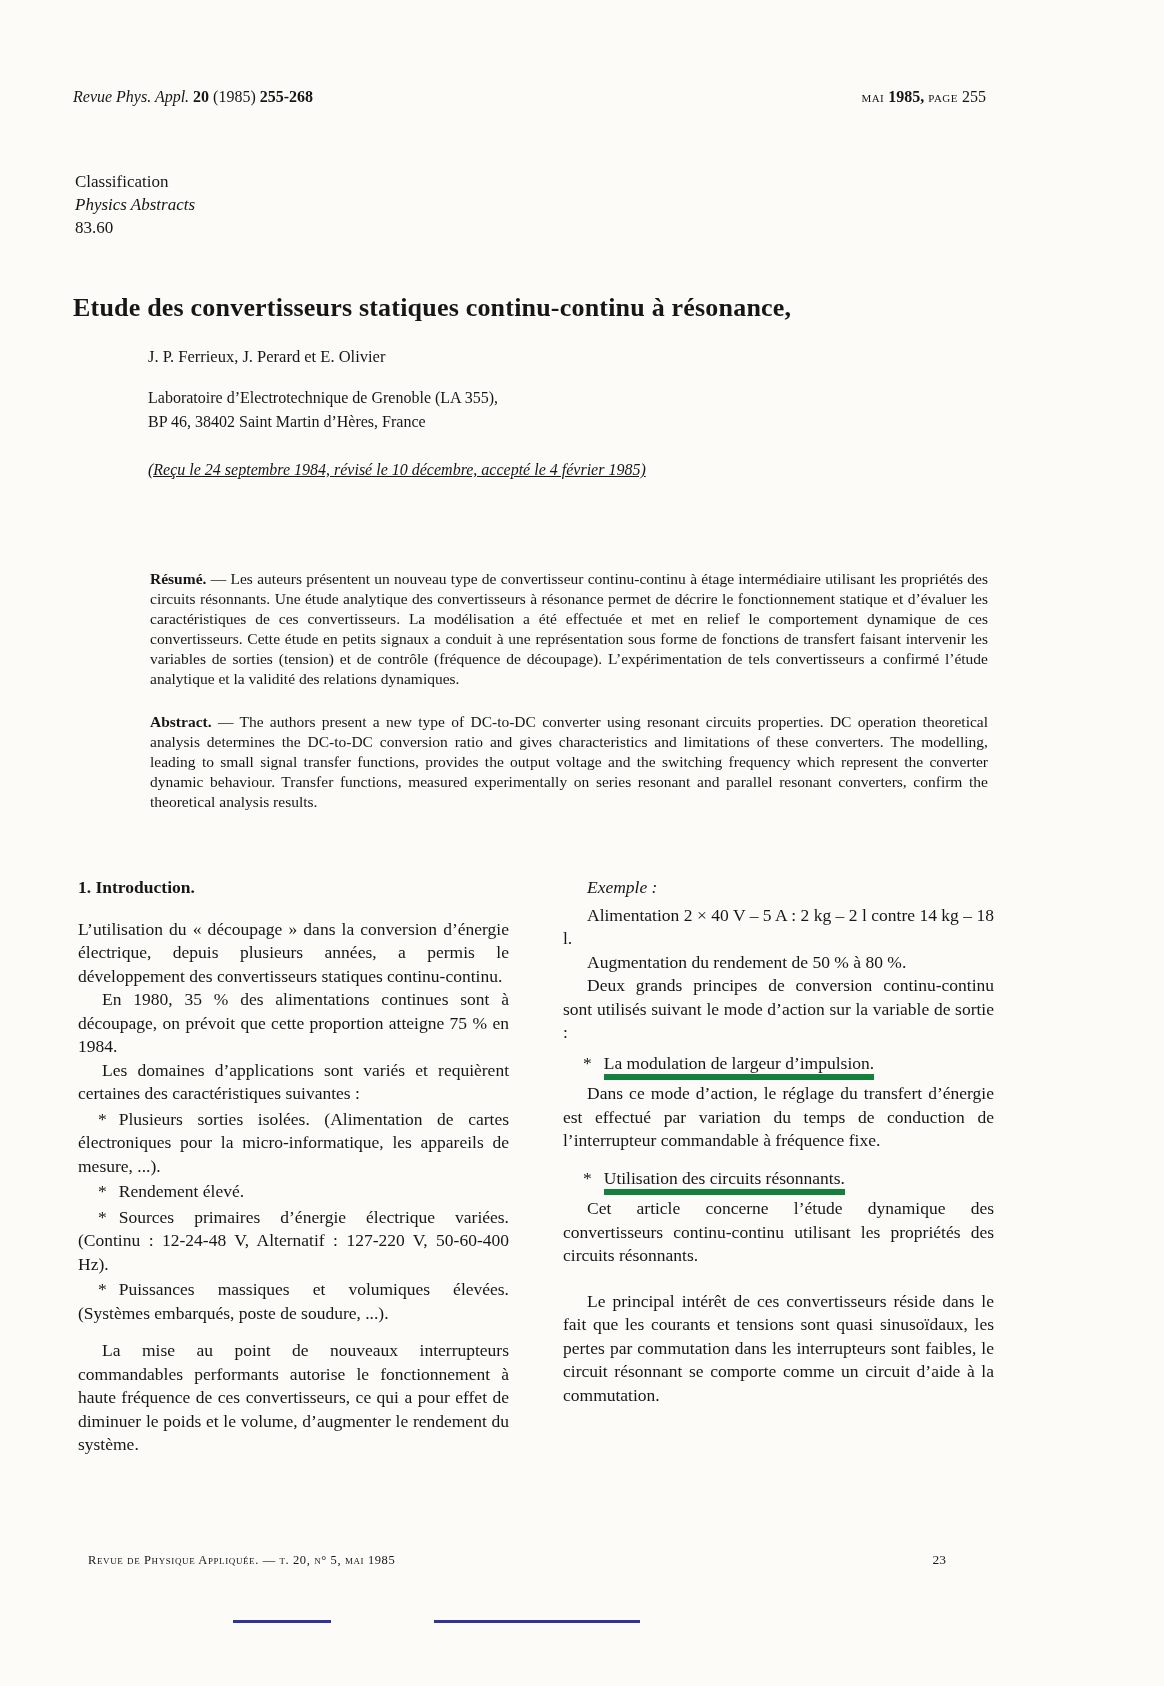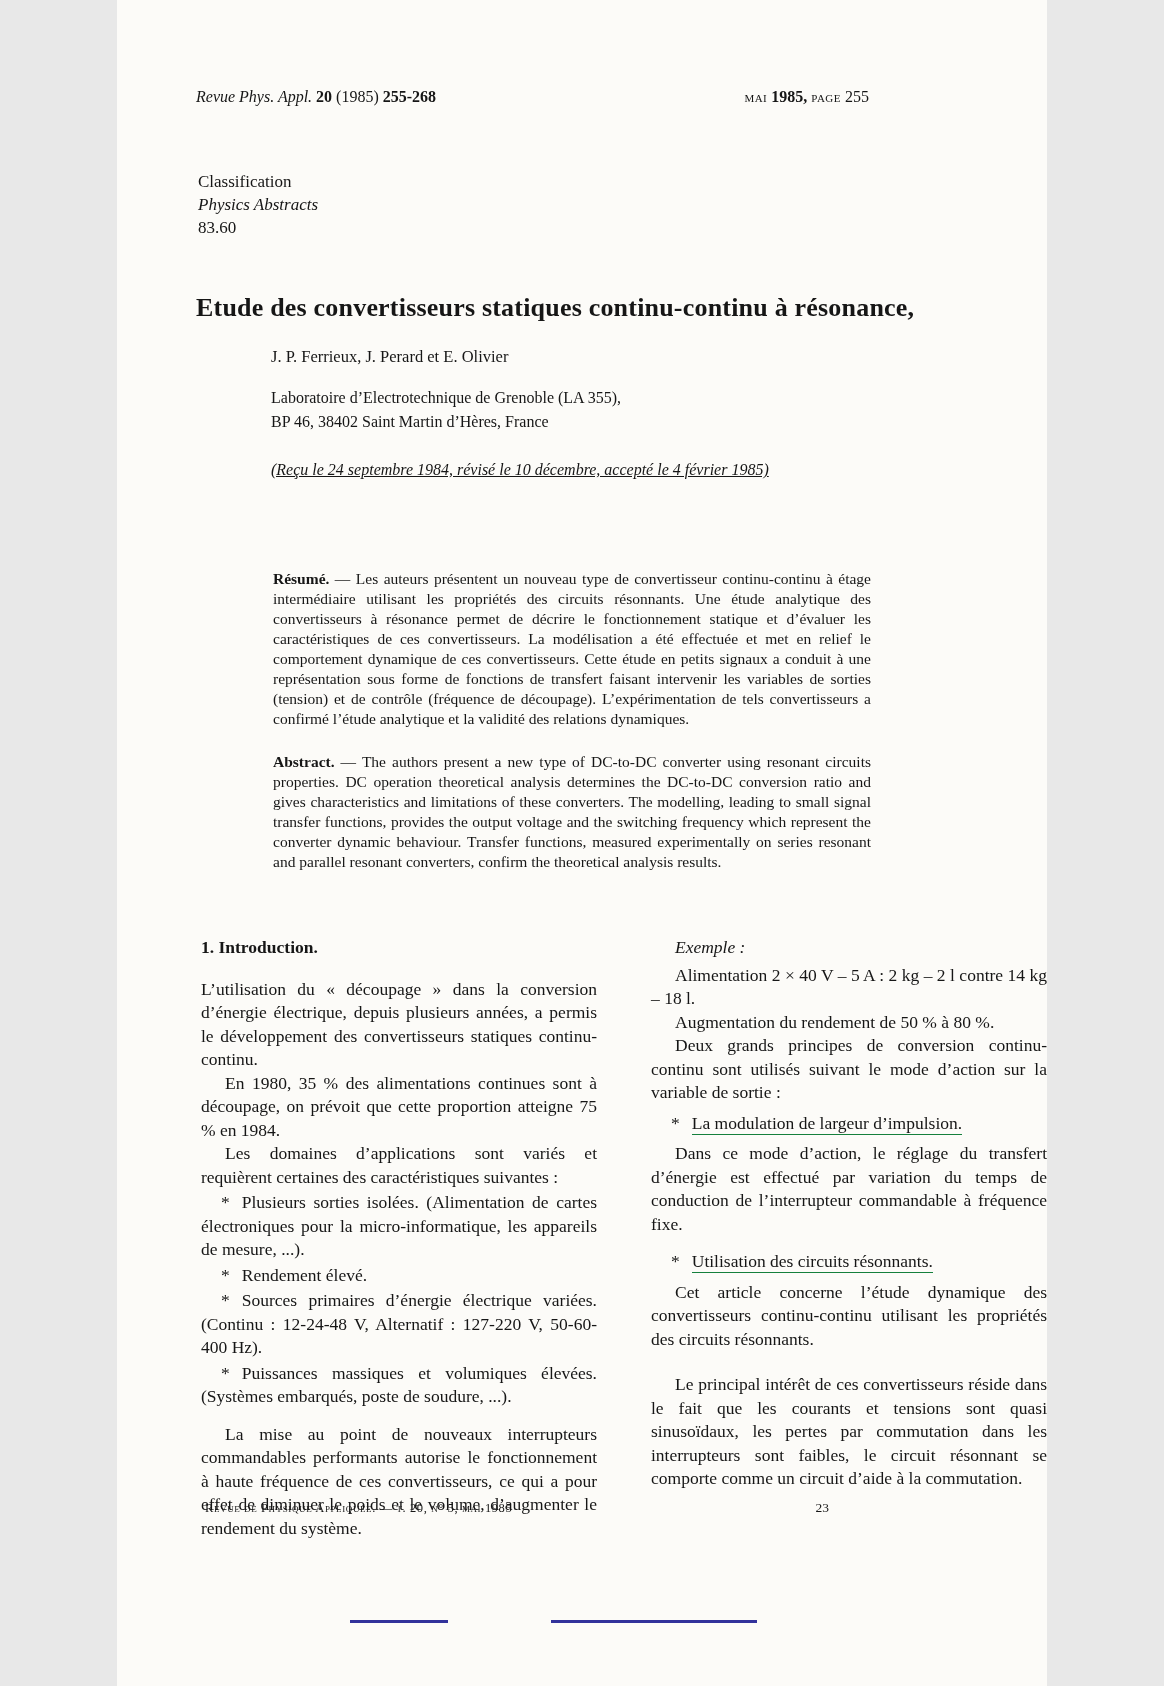--- a/index.html
+++ b/index.html
@@ -1,24 +1,23 @@
 <!DOCTYPE html>
 <html><head>
 <meta charset="utf-8">
 <style>
   html,body { margin:0; padding:0; background:#e8e8e8; }
   .page {
     position:relative;
-    width:924px; height:1686px;
+    width:1164px; height:1686px;
     margin:0 auto;
     background:#fcfbf8;
     color:#161616;
     font-family:"Liberation Serif","DejaVu Serif",serif;
     overflow:hidden;
-    padding-left:6px;
   }
   
   .header { display:flex; justify-content:space-between; align-items:baseline;
             padding-top:88px; margin:0 178px 0 73px; font-size:16px; }
   .jref .it { font-style:italic; }
   .jref .b  { font-weight:bold; }
   .issue .sc { font-variant:small-caps; letter-spacing:0.5px; }
   .issue .b  { font-weight:bold; }
   
   .classification { margin:64px 0 0 75px; font-size:17px; line-height:23px; }
@@ -36,25 +35,25 @@
   .columns { display:flex; gap:54px; margin:64px 0 0 78px; }
   .col { width:431px; font-size:17.5px; line-height:23.5px; text-align:justify; }
   .sec-heading { font-weight:bold; margin:0 0 18px 0; font-size:17.5px; }
   .ex-heading { font-style:italic; margin:0 0 4px 24px; }
   .col p { margin:0; }
   .col p.ind { text-indent:24px; }
   .bullet { margin:2px 0; text-indent:20px; }
   .bullet .star { margin-right:12px; }
   .bullet-u { margin:7px 0; text-indent:20px; }
   .bullet-u .star { margin-right:12px; }
-  .bullet-u .u { border-bottom:1px solid #15803d; padding-bottom:1px; }
+  .bullet-u .u { border-bottom:6px solid #15803d; padding-bottom:1px; }
   .sp-top { margin-top:14px !important; }
   .sp-top-lg { margin-top:22px !important; }
   
-  .footer { position:absolute; top:1500px; left:88px; right:218px;
+  .footer { position:absolute; top:1552px; left:88px; right:218px;
             display:flex; justify-content:space-between; align-items:baseline;
             font-size:12.5px; }
   .footer .sc { font-variant:small-caps; letter-spacing:0.6px; }
   .footer .pagenum { font-size:13.5px; }
   
   .scan-line { position:absolute; height:3px; }
   .scan-line-1 { left:233px; top:1620px; width:98px; }
   .scan-line-2 { left:434px; top:1620px; width:206px; }
 </style>
 </head>

